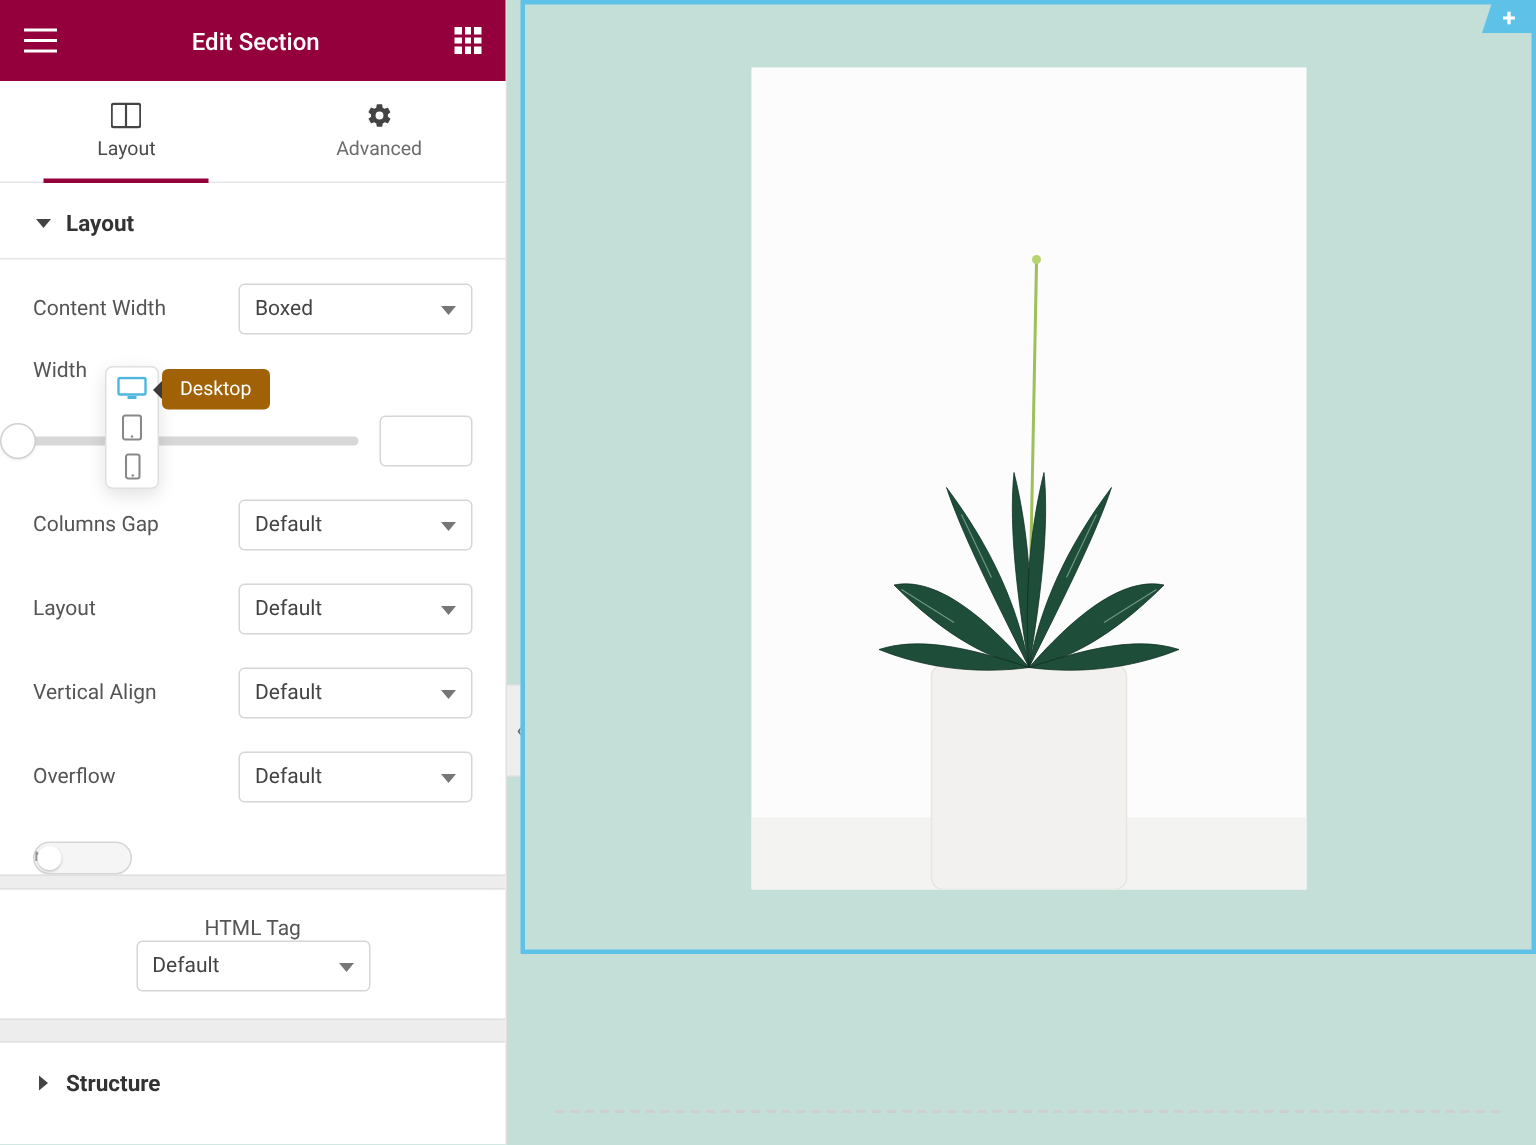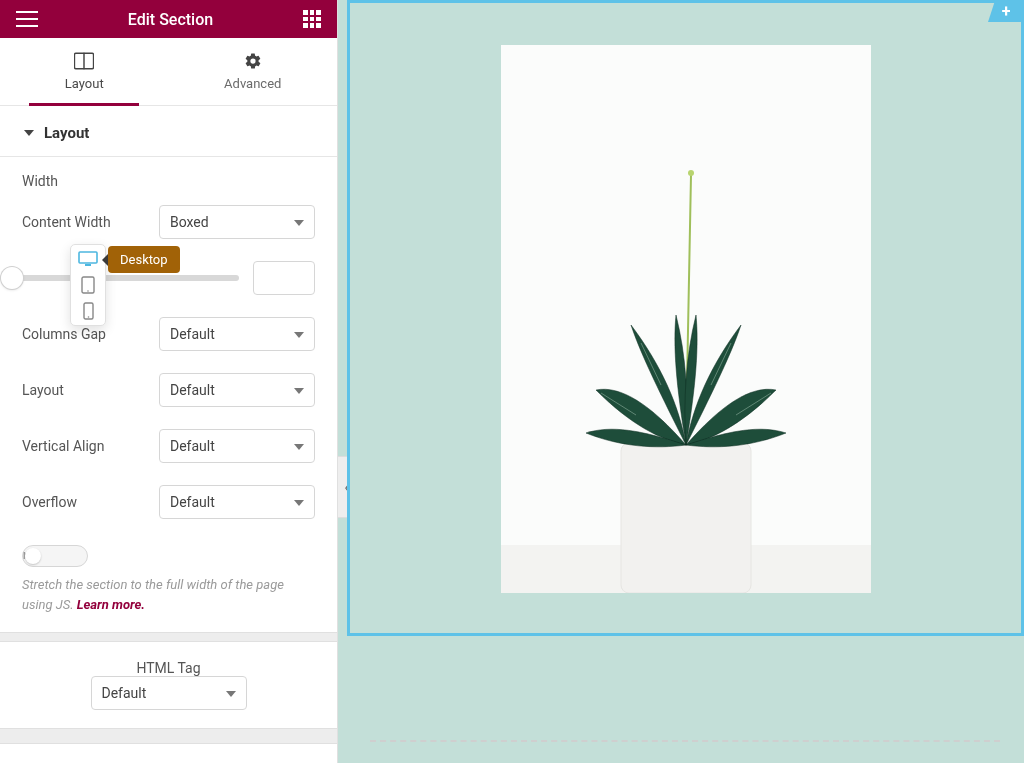--- a/index.html
+++ b/index.html
@@ -1,19 +1,19 @@
 <!DOCTYPE html>
 <html><head>
 <meta charset="utf-8">
 <style>
   * { box-sizing: border-box; margin: 0; padding: 0; }
   body { font-family: -apple-system, BlinkMacSystemFont, "Segoe UI", Roboto, Arial, sans-serif; width:1024px; height:763px; overflow:hidden; background:#c3dfd8; position:relative; }
 
   .sidebar { position:absolute; left:0; top:0; width:338px; height:763px; background:#fff; border-right:1px solid #e0e0e0; display:flex; flex-direction:column; }
-  .sb-header{ height:38px; background:#93003c; color:#fff; display:flex; align-items:center; justify-content:space-between; padding:0 16px; }
+  .sb-header{ height:54px; background:#93003c; color:#fff; display:flex; align-items:center; justify-content:space-between; padding:0 16px; }
   .sb-header .title{ font-size:16px; font-weight:500; }
   .ham{ width:22px; height:16px; cursor:pointer; display:flex; flex-direction:column; justify-content:space-between; }
   .ham span{ display:block; height:2px; background:#fff; }
   .grid-icon{ width:18px; height:18px; display:grid; grid-template-columns:repeat(3,1fr); grid-template-rows:repeat(3,1fr); gap:2px; cursor:pointer; }
   .grid-icon span{ background:#fff; }
 
   .tabs{ display:flex; height:68px; border-bottom:1px solid #e6e6e6; background:#fff; }
   .tab{ flex:1; display:flex; flex-direction:column; align-items:center; justify-content:center; gap:6px; color:#6b6b6b; font-size:13px; cursor:pointer; position:relative; }
   .tab.active{ color:#4a4a4a; }
   .tab.active::after{ content:""; position:absolute; left:0; right:0; bottom:-1px; height:3px; background:#93003c; width:110px; margin:0 auto; }
@@ -108,29 +108,29 @@
   <div class="scroll">
 
     <div class="section-hdr">
       <span class="caret"></span>
       <span class="name">Layout</span>
     </div>
 
     <div class="controls">
 
       <div class="row">
+        <div class="lbl">Content Width</div>
+        <div class="select">
+          <span>Boxed</span>
+          <span class="chev"></span>
+        </div>
+      </div>
+
+      <div class="row">
         <div class="lbl">Width</div>
-      </div>
-
-      <div class="row">
-        <div class="lbl">Content Width</div>
-        <div class="select">
-          <span>Boxed</span>
-          <span class="chev"></span>
-        </div>
       </div>
 
       <div class="slider-row">
         <div class="slider-wrap">
           <div class="slider-track" style="margin-left:-10px; flex:1;">
             <div class="slider-thumb"></div>
           </div>
           <input class="slider-input" value="" style="">
         </div>
       </div>
@@ -167,23 +167,20 @@
         </div>
       </div>
 
       <div class="row" style="padding-top:26px;">
         <div class="toggle">
           <span>NO</span>
           <div class="knob"></div>
         </div>
       </div>
 
-      <div class="helptext">
-        <span>Stretch the section to the full width of the page using JS. </span><a href="#">Learn more.</a>
-      </div>
 
       <div class="divider-block"></div>
 
       <div class="row" style="padding:18px 0;flex-direction:column;">
         <div class="lbl">HTML Tag</div>
         <div class="select">
           <span>Default</span>
           <span class="chev"></span>
         </div>
       </div>

